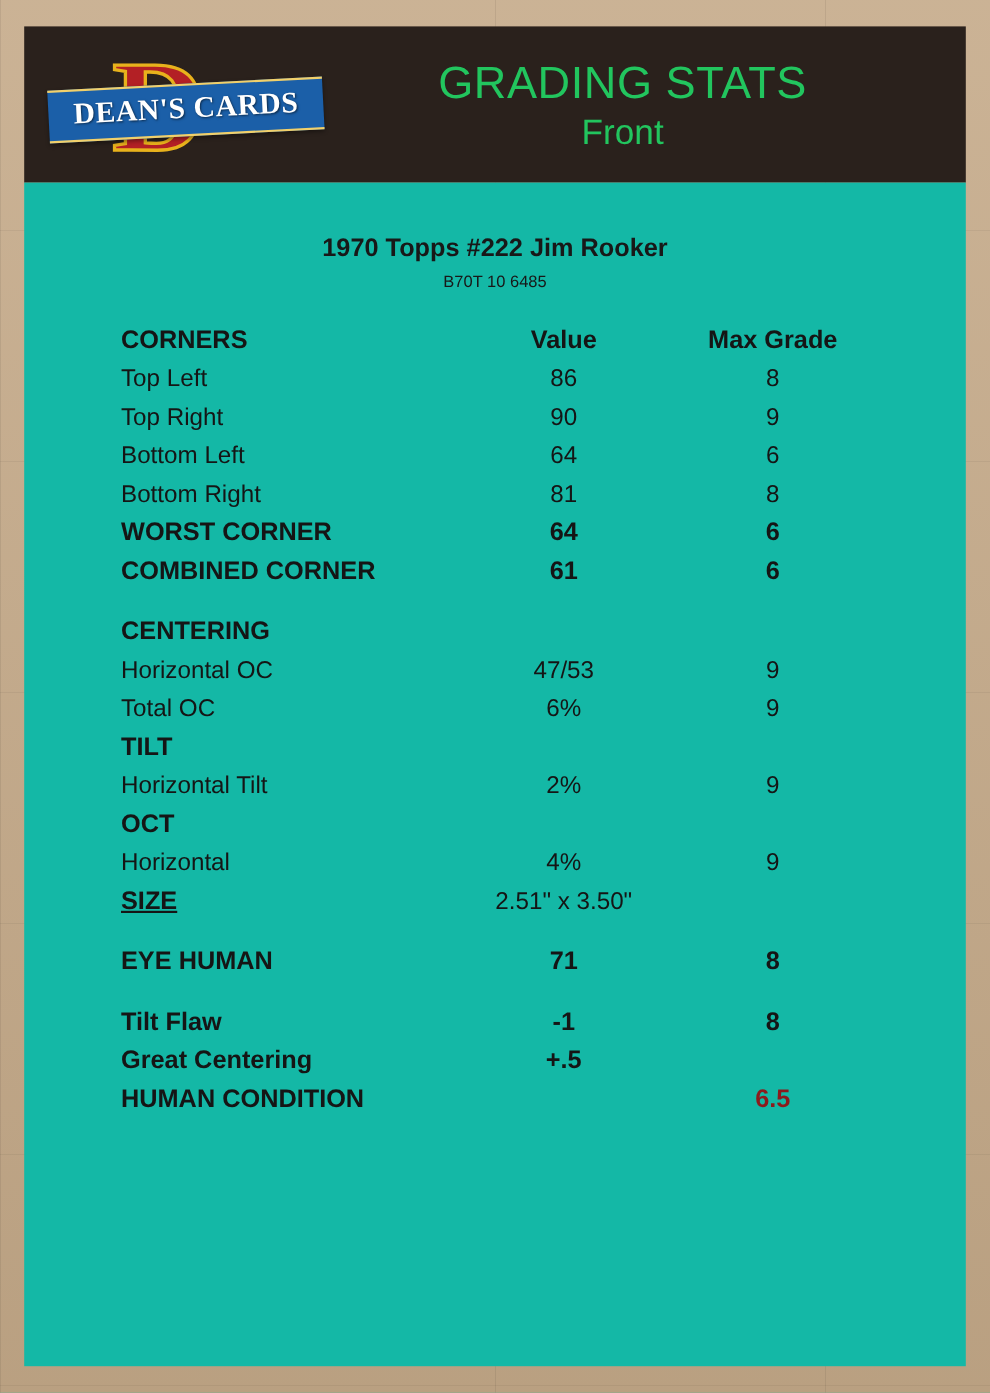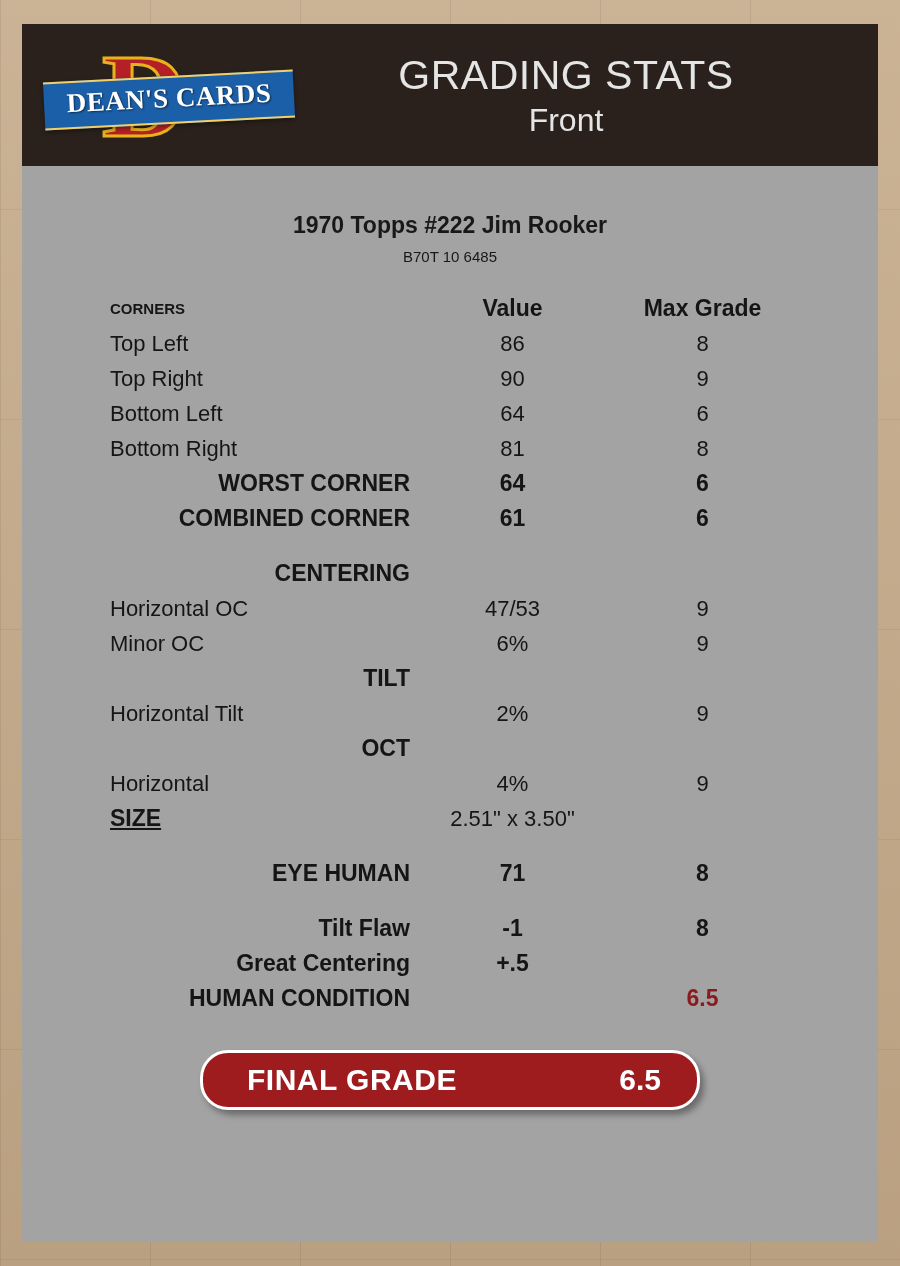--- a/index.html
+++ b/index.html
@@ -85,35 +85,35 @@
     color: #ffffff;
     font-family: "Liberation Serif", serif;
     font-weight: bold;
     font-size: 27px;
     letter-spacing: 0.5px;
     text-shadow: 1px 1px 2px rgba(0,0,0,0.55);
   }
   .header-titles {
     flex: 1;
     text-align: center;
-    color: #e5e5e5;
+    color: #22c55e;
     padding-right: 40px;
   }
   .header-titles .t1 {
     font-size: 41px;
     letter-spacing: 0.5px;
     line-height: 50px;
   }
   .header-titles .t2 {
     font-size: 32px;
     line-height: 40px;
   }
   
   .body {
-    background: #a3a3a3;
+    background: #14b8a6;
     height: 1076px;
     position: relative;
   }
   .card-title {
     text-align: center;
     font-size: 23px;
     font-weight: bold;
     color: #181818;
     padding-top: 46px;
   }
@@ -131,24 +131,24 @@
   }
   table.stats td {
     padding: 0;
     height: 35px;
     vertical-align: middle;
     font-size: 22px;
   }
   td.c-label   { width: 300px; text-align: left; padding-left: 22px; }
   td.c-value   { width: 205px; text-align: center; }
   td.c-max     { width: 175px; text-align: center; }
-  tr.head td.c-label { font-weight: bold; font-size: 15px; padding-left: 0; }
+  tr.head td.c-label { font-weight: bold; font-size: 23px; padding-left: 0; }
   tr.head td.c-value, tr.head td.c-max { font-weight: bold; font-size: 23px; }
   tr.bold td { font-weight: bold; font-size: 23px; }
-  tr.bold td.c-label { padding-left: 0; text-align: right; }
+  tr.bold td.c-label { padding-left: 0; }
   tr.spacer td { height: 20px; }
   tr.sizerow td.c-label { font-weight: bold; font-size: 23px; padding-left: 0; text-decoration: underline; }
   tr.sizerow td.size-val { text-align: center; font-size: 22px; }
   .human-grade { color: #8c1a1c; font-weight: bold; font-size: 23px; }
   
   .final-wrap {
     margin: 34px auto 0 auto;
     width: 500px;
     position: relative;
   }
@@ -245,21 +245,21 @@
           <td class="c-label">CENTERING</td>
           <td class="c-value"></td>
           <td class="c-max"></td>
         </tr>
         <tr>
           <td class="c-label">Horizontal OC</td>
           <td class="c-value">47/53</td>
           <td class="c-max">9</td>
         </tr>
         <tr>
-          <td class="c-label">Minor OC</td>
+          <td class="c-label">Total OC</td>
           <td class="c-value">6%</td>
           <td class="c-max">9</td>
         </tr>
 
         <tr class="bold">
           <td class="c-label">TILT</td>
           <td class="c-value"></td>
           <td class="c-max"></td>
         </tr>
         <tr>
@@ -310,21 +310,15 @@
           <td class="c-max"></td>
         </tr>
         <tr class="bold">
           <td class="c-label">HUMAN CONDITION</td>
           <td class="c-value"></td>
           <td class="c-max human-grade">6.5</td>
         </tr>
       </tbody>
     </table>
 
-    <div class="final-wrap">
-      <div class="final-pill">
-        <span class="fg-label">FINAL GRADE</span>
-        <span class="fg-value">6.5</span>
-      </div>
-    </div>
 
   </div>
 </div>
 
 </body></html>

